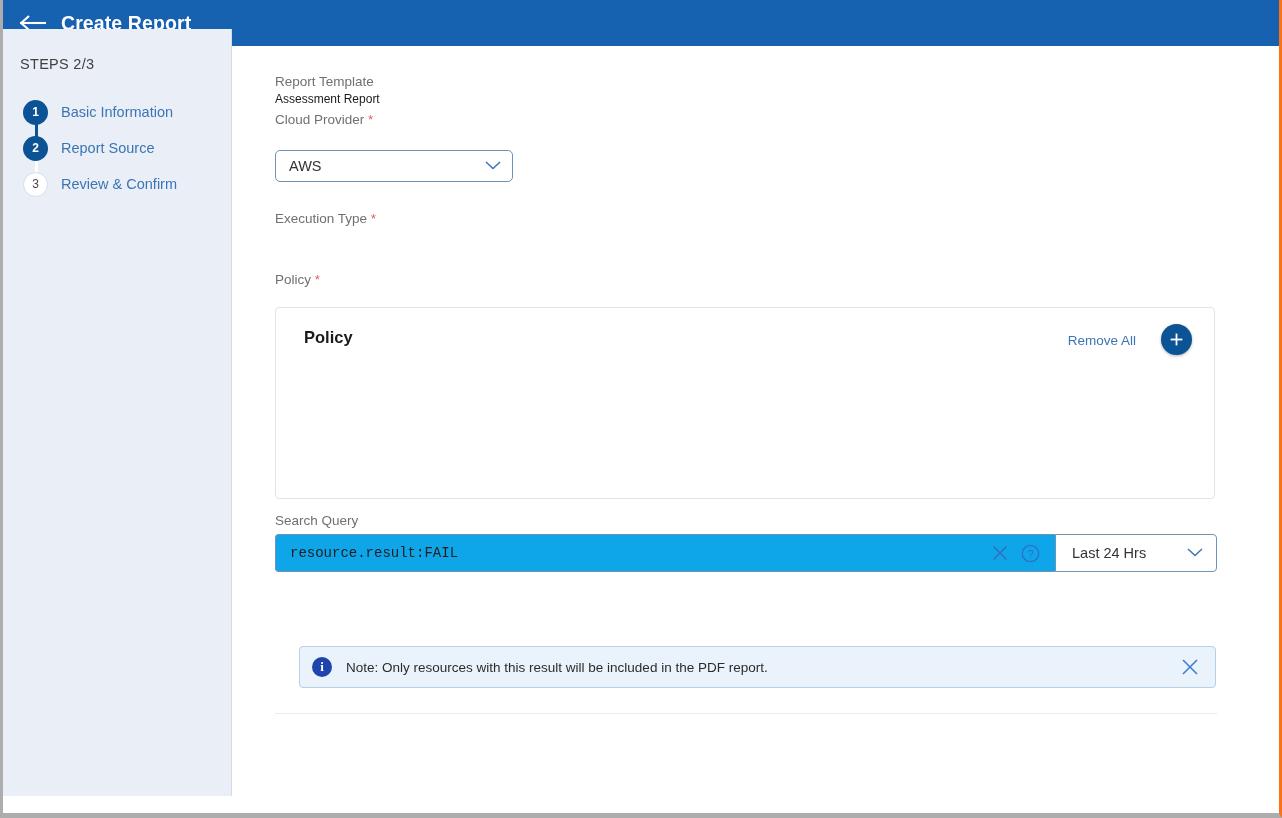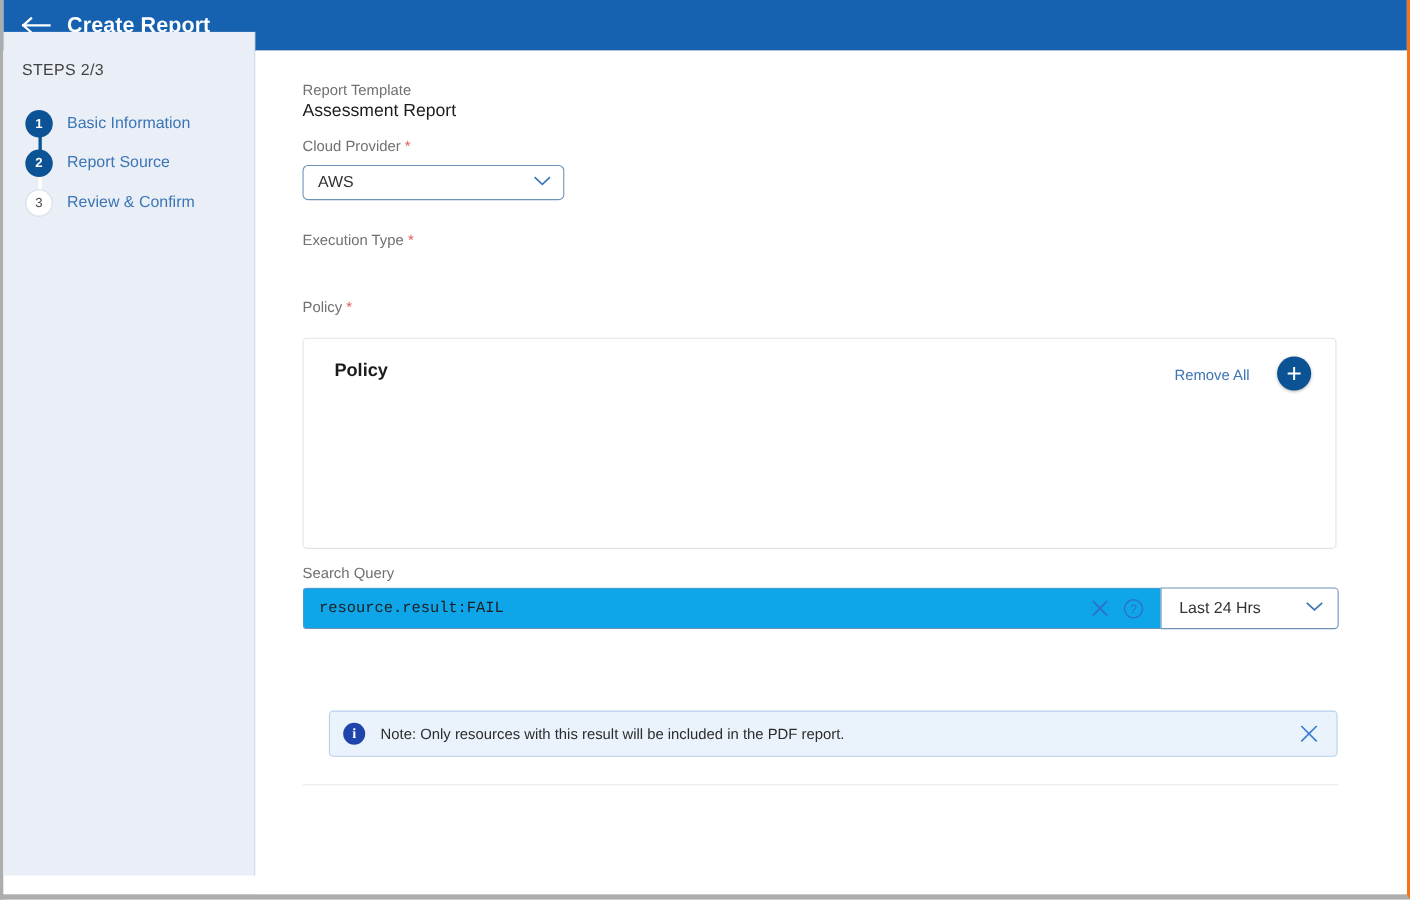--- a/index.html
+++ b/index.html
@@ -116,24 +116,24 @@
   }
   .field-label {
     font-size: 13.5px;
     color: #707070;
   }
   .req { color: #e35c5c; font-size: 13.5px; }
 
   .report-template-label { position: absolute; left: 42px; top: 28px; }
   .report-template-value {
     position: absolute; left: 42px; top: 46px;
-    font-size: 16px; color: #1b1b1b;
-  }
-
-  .cloud-provider-label { position: absolute; left: 42px; top: 79px; }
+    font-size: 12px; color: #1b1b1b;
+  }
+
+  .cloud-provider-label { position: absolute; left: 42px; top: 66px; }
   .select-box {
     position: absolute; left: 42px; top: 104px;
     width: 238px; height: 32px;
     border: 1px solid #6f93b8;
     border-radius: 5px;
     background: #ffffff;
     display: flex; align-items: center;
     padding: 0 10px 0 13px;
     cursor: pointer;
   }

